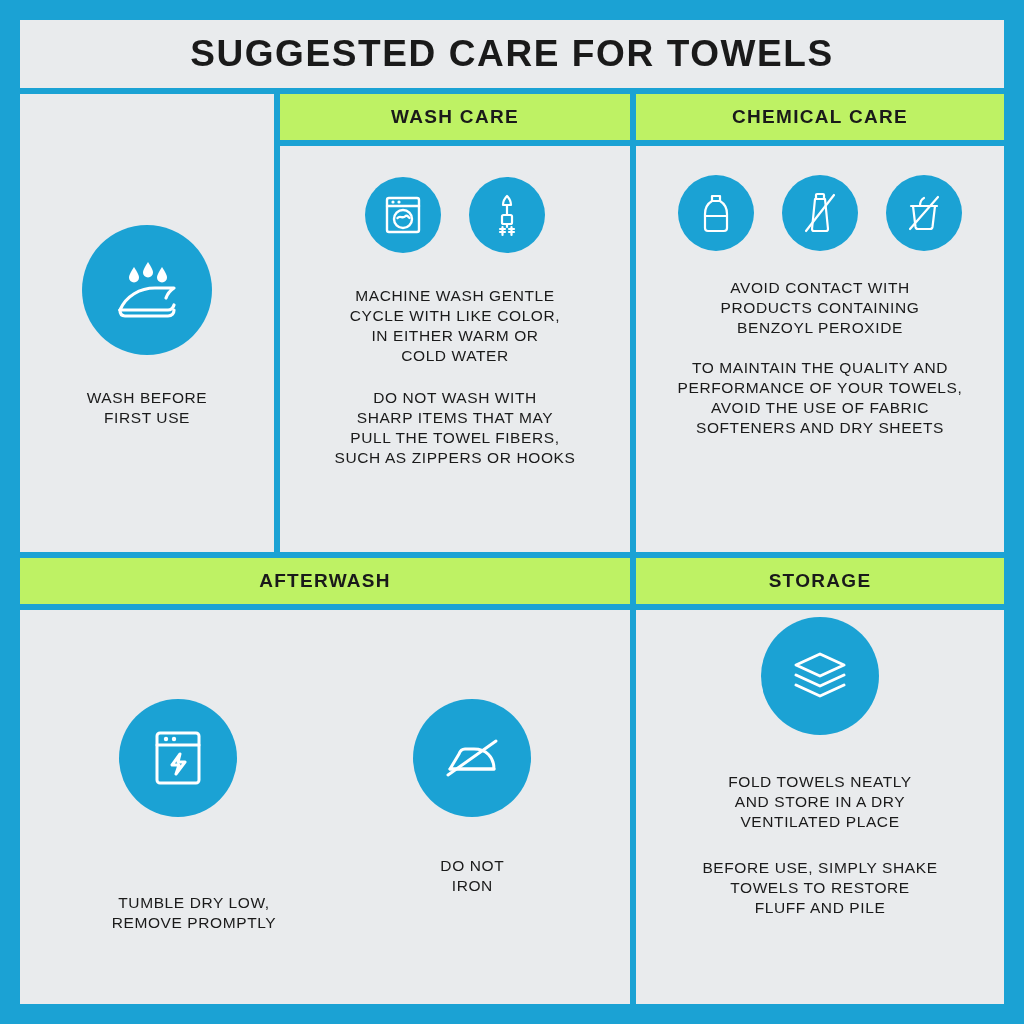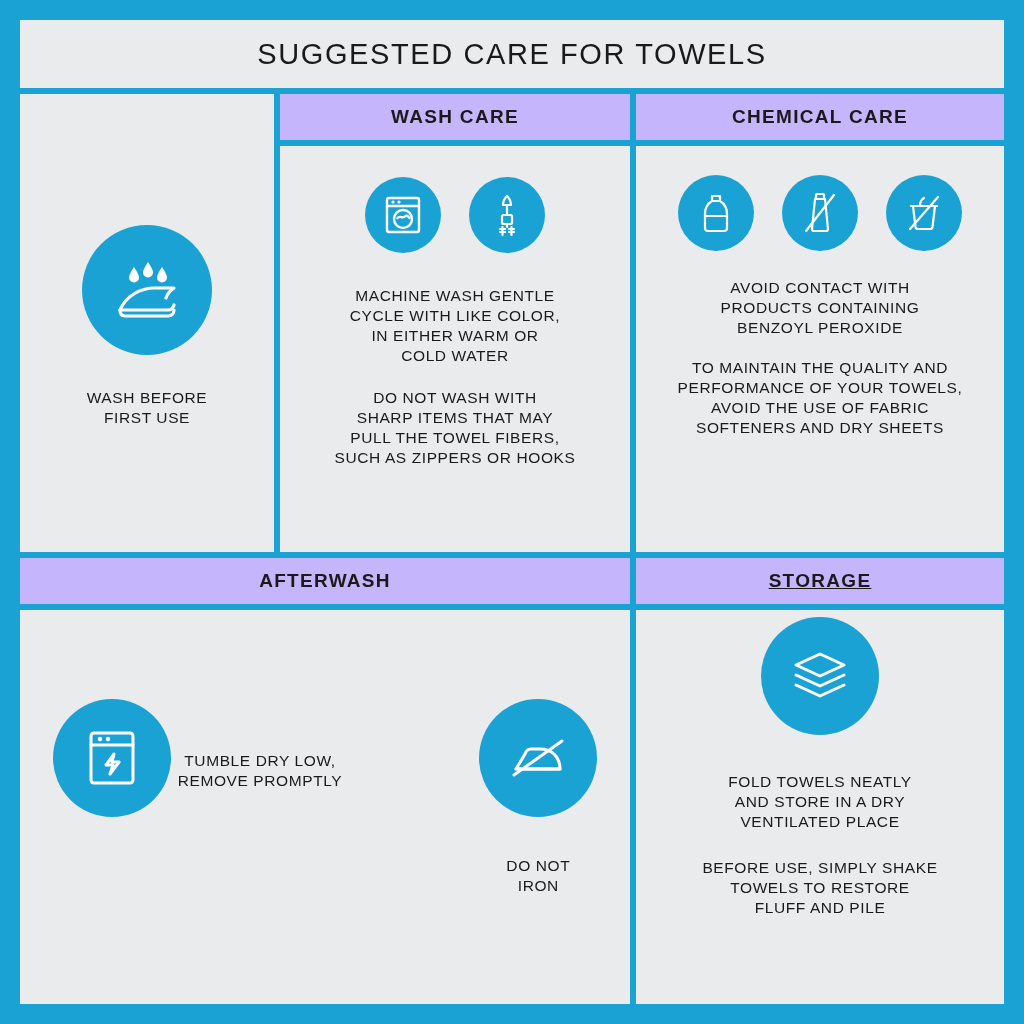--- a/index.html
+++ b/index.html
@@ -27,44 +27,44 @@
   #title-panel {
     left: 20px;
     top: 20px;
     width: 984px;
     height: 68px;
     display: flex;
     align-items: center;
     justify-content: center;
   }
   #title-text {
-    font-size: 29px;
+    font-size: 37px;
     letter-spacing: 1.6px;
     color: #1a1a1a;
-    font-weight: normal;
+    font-weight: bold;
     text-transform: uppercase;
   }
   
   .header-strip {
     position: absolute;
-    background: #c4b5fd;
+    background: #bef264;
     display: flex;
     align-items: center;
     justify-content: center;
     box-sizing: border-box;
     font-size: 19px;
     letter-spacing: 1.3px;
     color: #1a1a1a;
     font-weight: bold;
     text-transform: uppercase;
   }
   #hdr-wash   { left: 280px; top: 94px;  width: 350px; height: 46px; }
   #hdr-chem   { left: 636px; top: 94px;  width: 368px; height: 46px; }
   #hdr-after  { left: 20px;  top: 558px; width: 610px; height: 46px; }
-  #hdr-store  { left: 636px; top: 558px; width: 368px; height: 46px; text-decoration: underline; }
+  #hdr-store  { left: 636px; top: 558px; width: 368px; height: 46px; }
 
   
   #panel-first  { left: 20px;  top: 94px;  width: 254px; height: 458px; }
   #panel-wash   { left: 280px; top: 146px; width: 350px; height: 406px; }
   #panel-chem   { left: 636px; top: 146px; width: 368px; height: 406px; }
   #panel-after  { left: 20px;  top: 610px; width: 610px; height: 394px; }
   #panel-store  { left: 636px; top: 610px; width: 368px; height: 394px; }
 
   .panel-inner {
     width: 100%;
@@ -234,21 +234,21 @@
 BENZOYL PEROXIDE</div>
       <div class="caption" style="margin-top:20px; white-space:pre-line;">TO MAINTAIN THE QUALITY AND
 PERFORMANCE OF YOUR TOWELS,
 AVOID THE USE OF FABRIC
 SOFTENERS AND DRY SHEETS</div>
     </div>
   </div>
 
   <div class="panel" id="panel-after">
     <div class="panel-inner" style="flex-direction:row; justify-content:center; align-items:flex-start; gap:130px; padding-top:82px;">
-      <div style="display:flex; flex-direction:row; align-items:center;">
+      <div style="display:flex; flex-direction:column; align-items:flex-start;gap:43px;">
         <div class="ring">
           <div class="circle" style="width:118px;height:118px;">
             <svg width="72" height="72" viewBox="0 0 72 72" aria-hidden="true">
               <g fill="none" stroke="#ffffff" stroke-width="3" stroke-linecap="round" stroke-linejoin="round">
                 <rect x="15" y="11" width="42" height="50" rx="3"></rect>
                 <line x1="15" y1="23" x2="57" y2="23"></line>
                 <circle cx="24" cy="17" r="2.2" fill="#ffffff" stroke="none"></circle>
                 <circle cx="32" cy="17" r="2.2" fill="#ffffff" stroke="none"></circle>
                 <path d="M38 32 l-8 11 h7 l-3 9 l9 -12 h-7 z"></path>
               </g>

